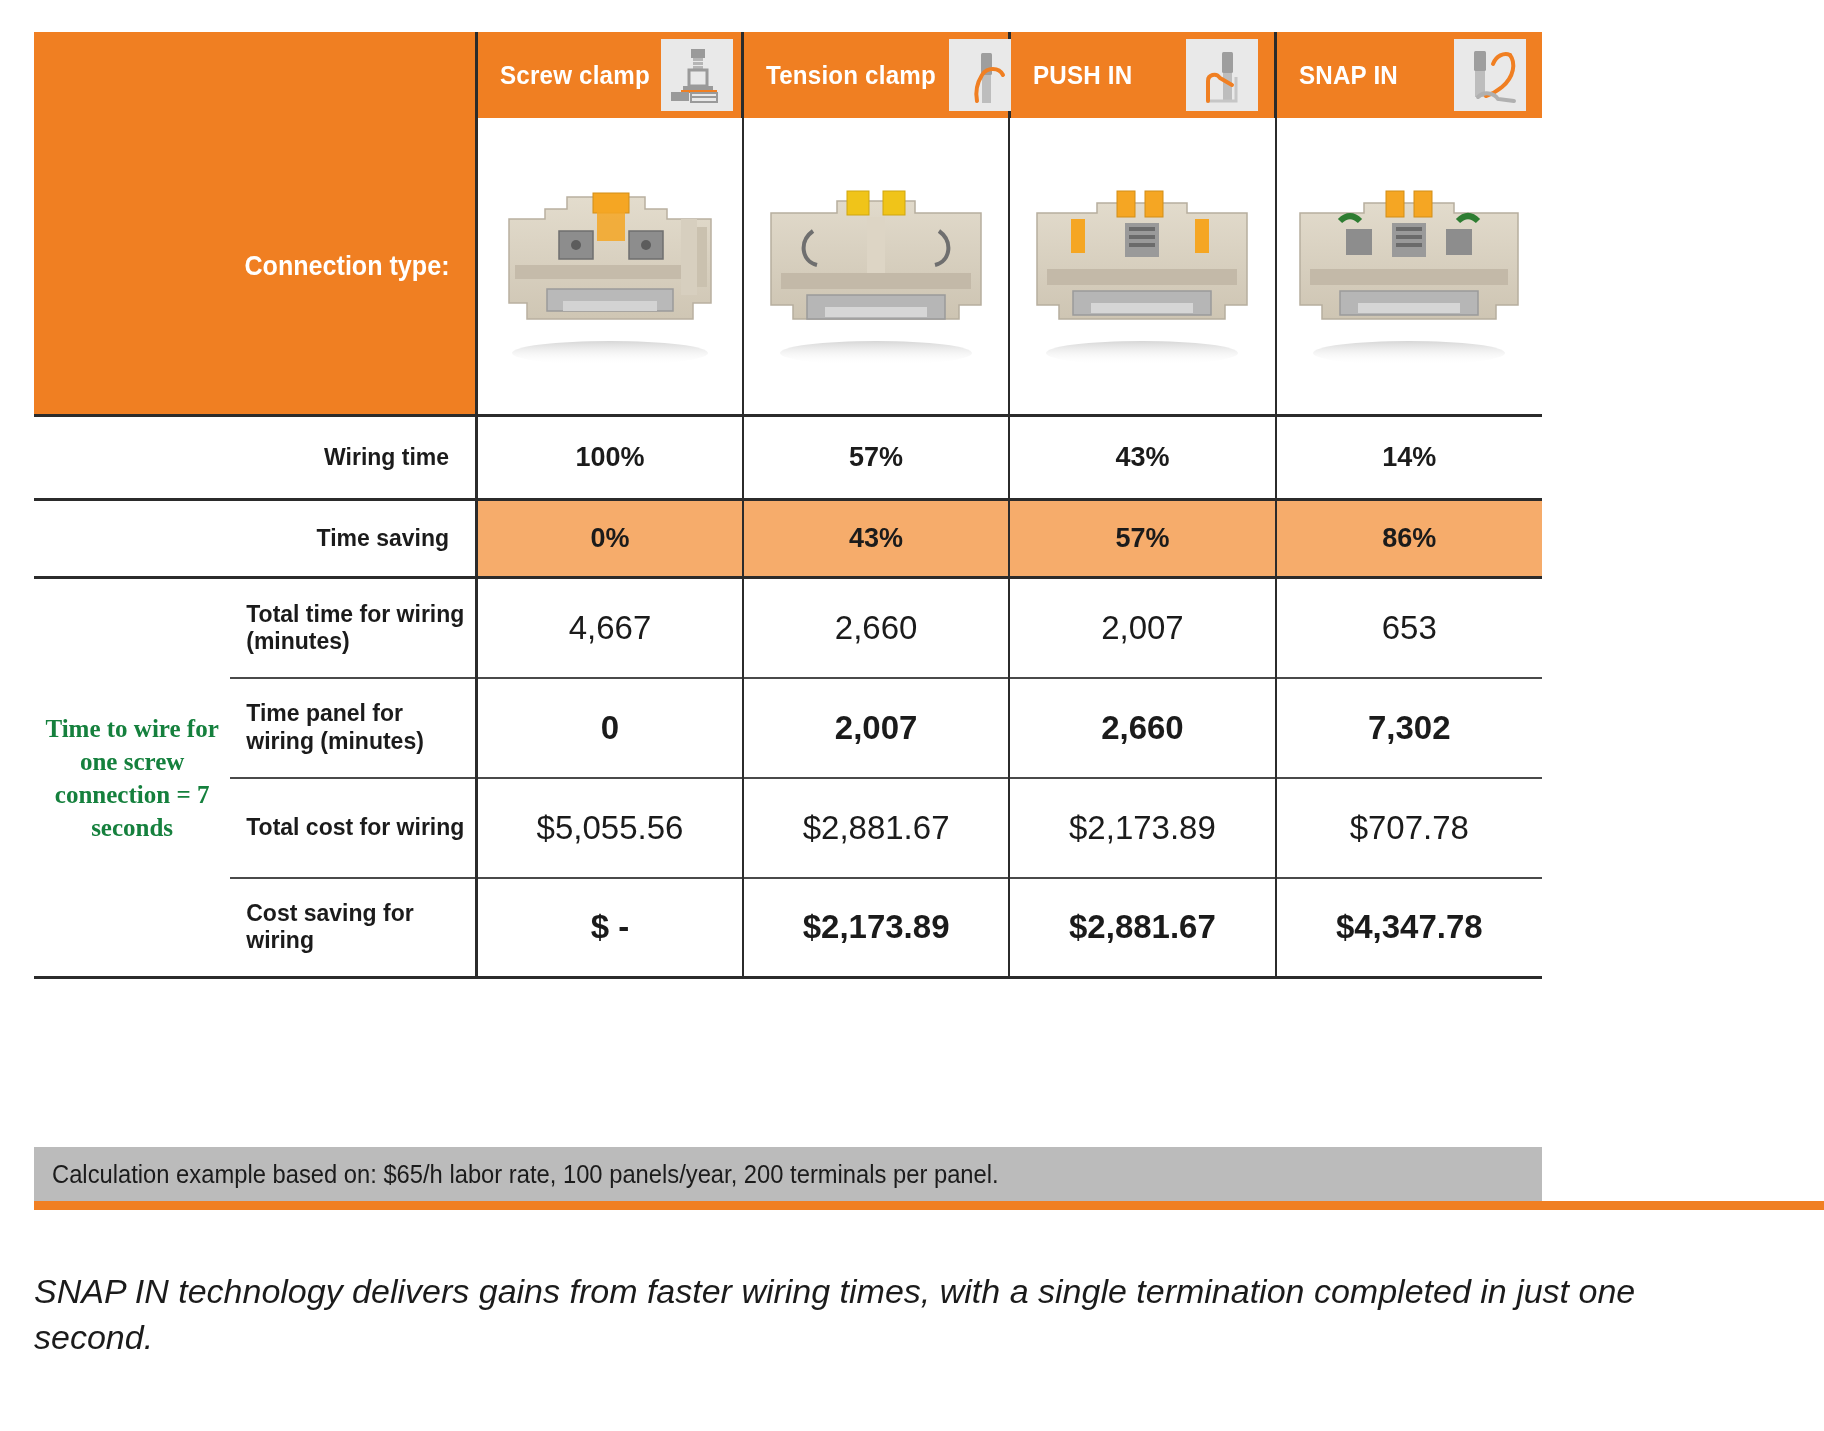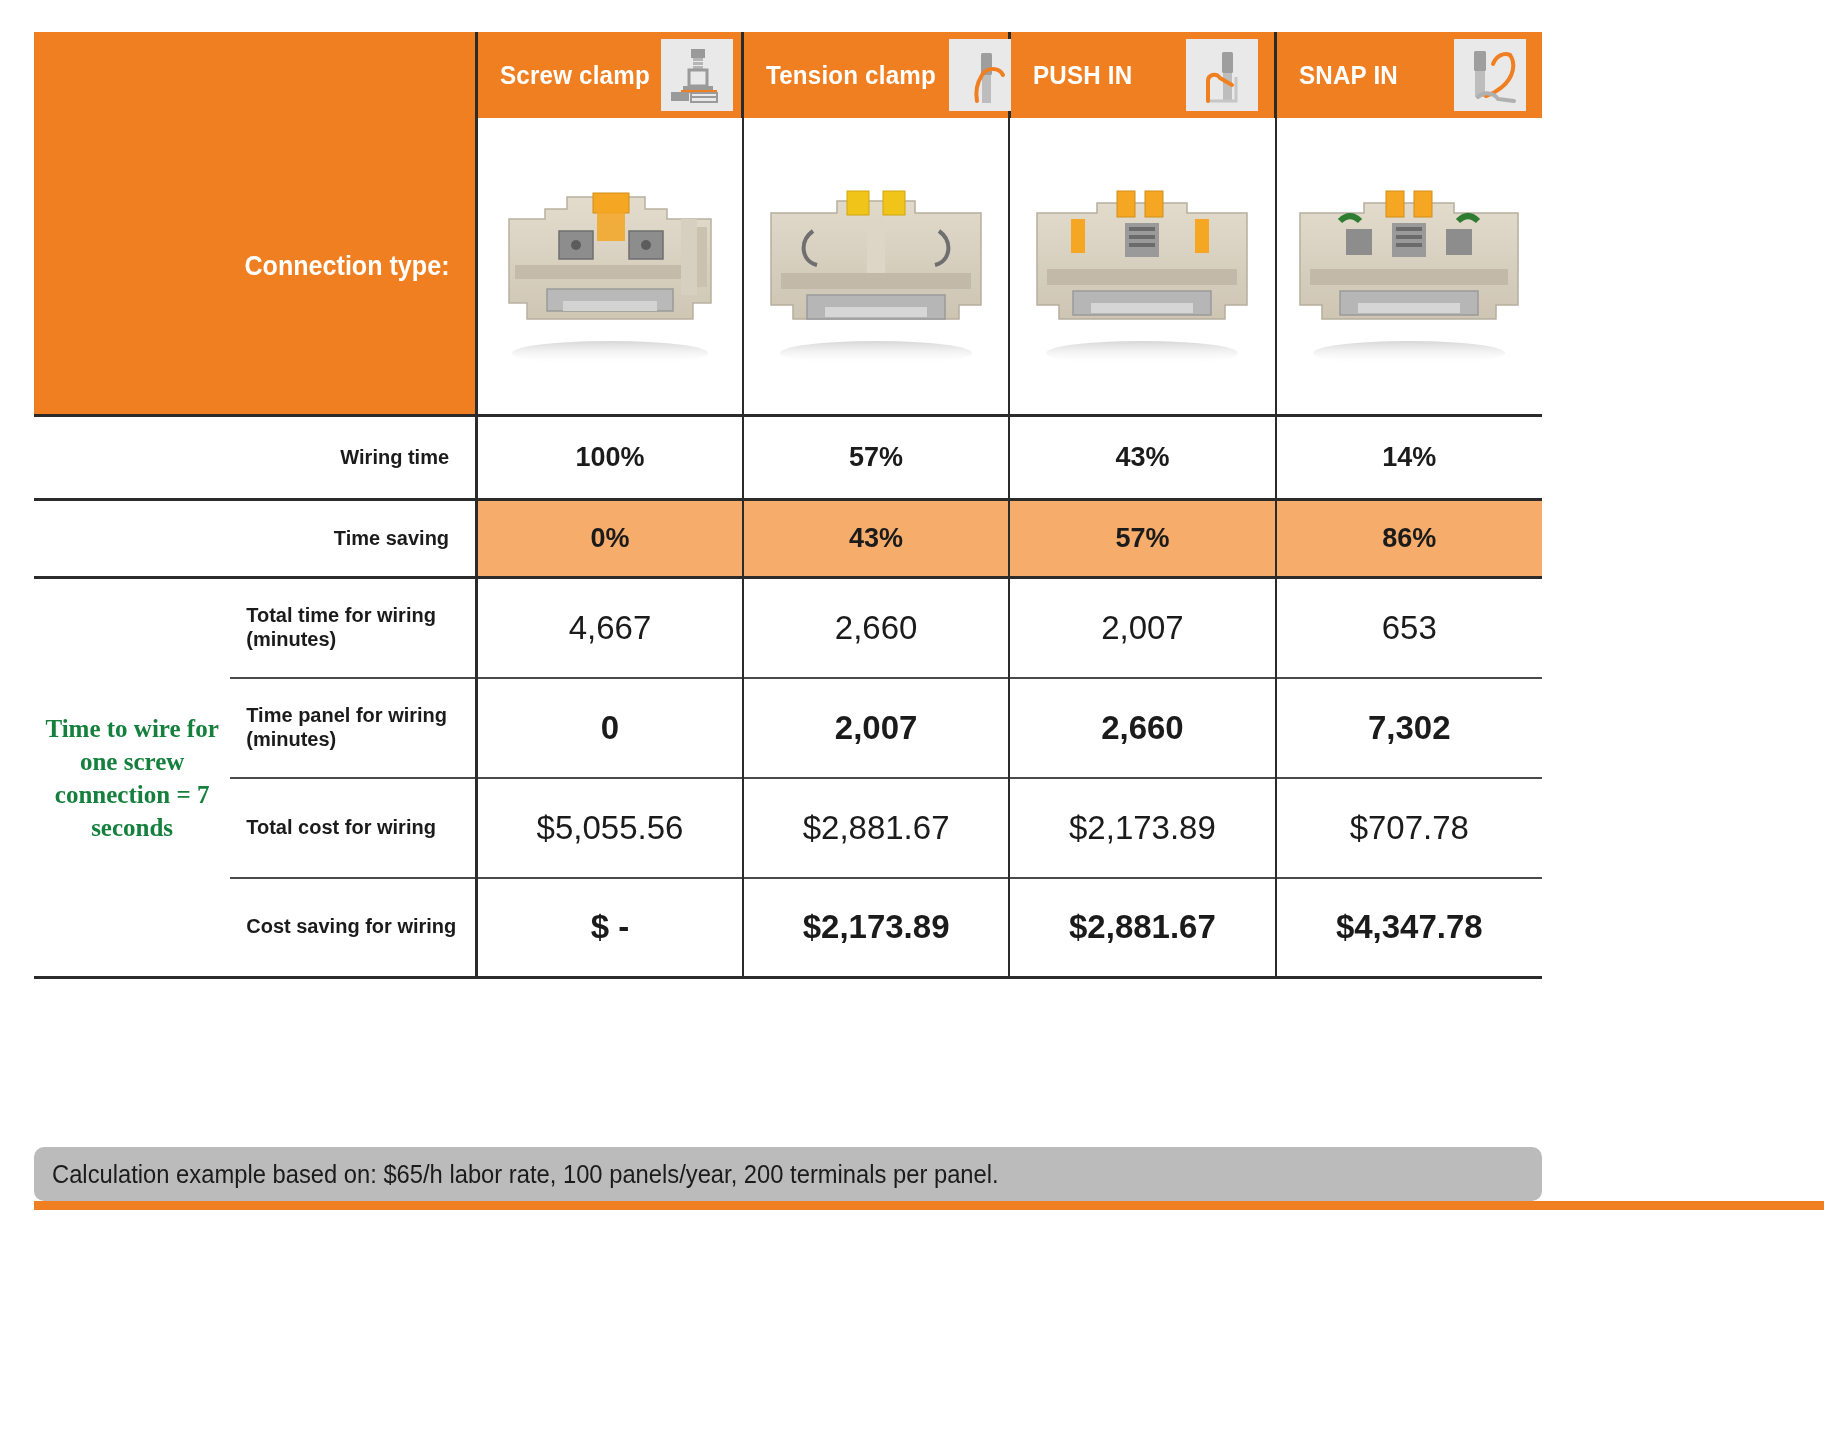--- a/index.html
+++ b/index.html
@@ -115,21 +115,21 @@
     text-align: center;
     vertical-align: middle;
     position: relative;
     overflow: hidden;
   }
   .prod-cell.first { border-left: 3px solid #2b2b2b; }
   .prod-img { width: 250px; height: 215px; display: inline-block; }
 
   
   .row-lbl {
-    font-size: 20px;
+    font-size: 23px;
     font-weight: bold;
     color: #1b1b1b;
     text-align: right;
     padding-right: 26px;
     box-sizing: border-box;
     line-height: 1.18;
   }
   .row-lbl.left {
     text-align: left;
     padding-left: 16px;
@@ -166,21 +166,20 @@
     position: absolute;
     left: 34px;
     top: 1147px;
     width: 1508px;
     height: 54px;
     background: #BBBBBB;
     box-sizing: border-box;
     display: flex;
     align-items: center;
     padding-left: 18px;
-    border-radius: 10px;
   }
   .foot-note-txt {
     font-size: 25px;
     color: #1b1b1b;
     white-space: nowrap;
     transform: scaleX(0.95);
     transform-origin: left center;
   }
   .foot-bar {
     position: absolute;
@@ -462,14 +461,15 @@
       </tr>
     </tbody>
       </table>
   </div>
 
   <div class="foot-note">
     <span class="foot-note-txt">Calculation example based on: $65/h labor rate, 100 panels/year, 200 terminals per panel.</span>
   </div>
   <div class="foot-bar"></div>
 
+  <div class="caption">SNAP IN technology delivers gains from faster wiring times, with a single termination completed in just one second.</div>
 
 </div>
 
 </body></html>

